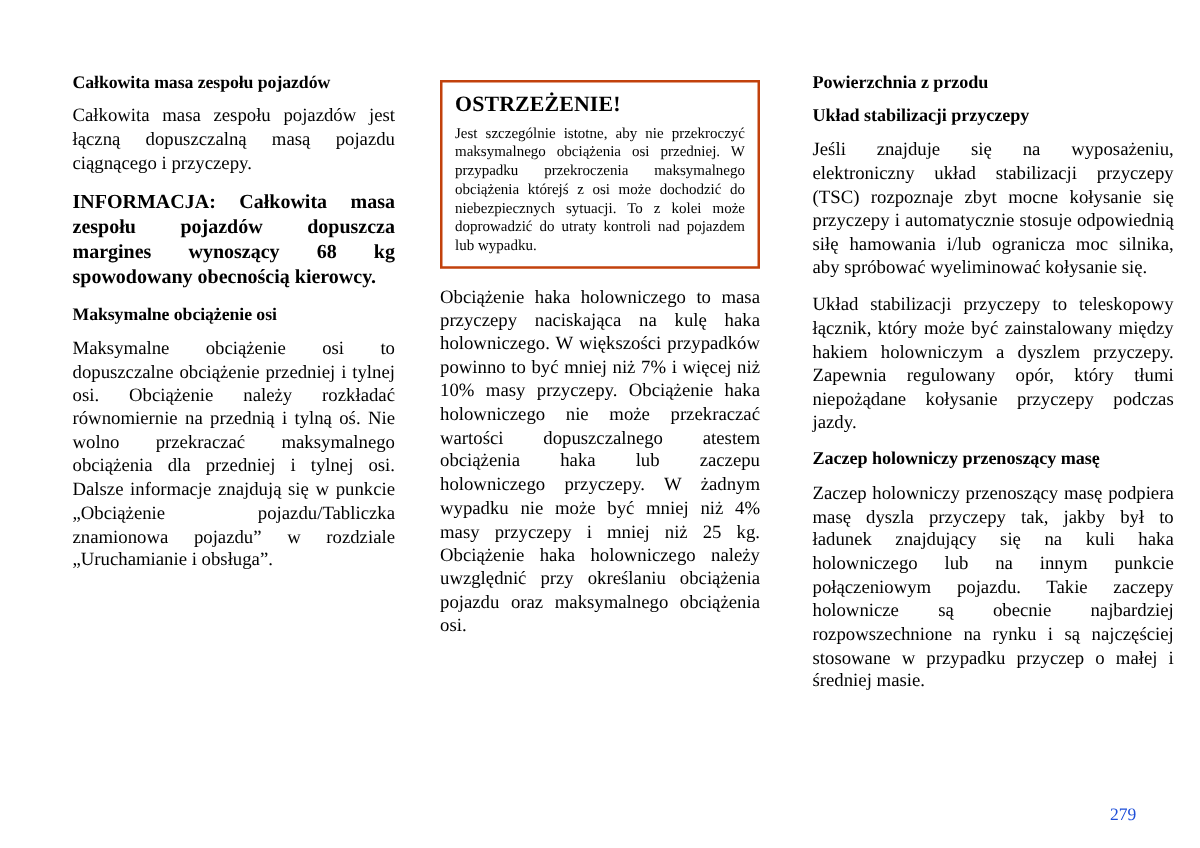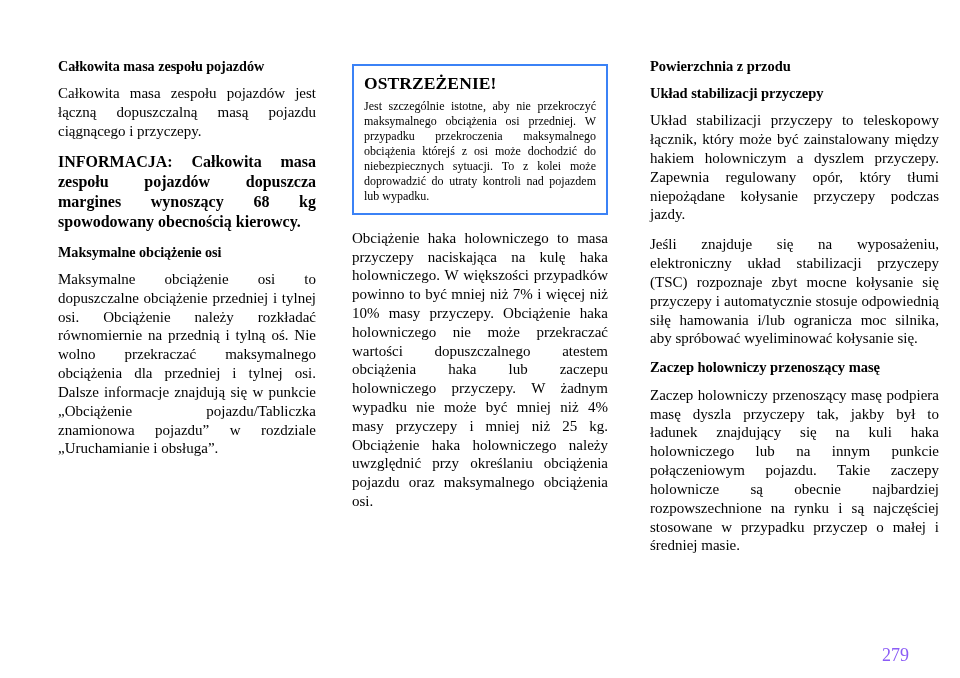--- a/index.html
+++ b/index.html
@@ -63,21 +63,21 @@
 
   p.body.bold {
     font-weight: bold;
     font-size: 16px;
     line-height: 1.265;
   }
 
   
   .warn-box {
     box-sizing: border-box;
-    border: 2px solid #3b82f6;
+    border: 2px solid #c2410c;
     padding: 7px 10px 9px 10px;
     margin: 6px 0 14px 0;
     background: #ffffff;
   }
   .warn-title {
     font-size: 17.5px;
     font-weight: bold;
     line-height: 1.15;
     margin: 0 0 6px 0;
     letter-spacing: 0.1px;
@@ -86,23 +86,23 @@
     font-size: 12px;
     line-height: 1.245;
     margin: 0;
     text-align: justify;
   }
 
   .page-number {
     position: absolute;
     right: 51px;
     top: 617px;
-    font-size: 18px;
+    font-size: 14px;
     font-family: "Liberation Serif", "DejaVu Serif", serif;
-    color: #8b5cf6;
+    color: #1d4ed8;
     text-align: left;
   }
 
   .watermark {
     position: absolute;
     right: 44px;
     top: 647px;
     font-family: "Liberation Sans", "DejaVu Sans", sans-serif;
     font-size: 22px;
     color: #c2410c;
@@ -129,22 +129,22 @@
       <div class="warn-box">
         <div class="warn-title">OSTRZEŻENIE!</div>
         <p class="warn-text">Jest szczególnie istotne, aby nie przekroczyć maksymalnego obciążenia osi przedniej. W przypadku przekroczenia maksymalnego obciążenia którejś z osi może dochodzić do niebezpiecznych sytuacji. To z kolei może doprowadzić do utraty kontroli nad pojazdem lub wypadku.</p>
       </div>
       <p class="body">Obciążenie haka holowniczego to masa przyczepy naciskająca na kulę haka holowniczego. W większości przypadków powinno to być mniej niż 7% i więcej niż 10% masy przyczepy. Obciążenie haka holowniczego nie może przekraczać wartości dopuszczalnego atestem obciążenia haka lub zaczepu holowniczego przyczepy. W żadnym wypadku nie może być mniej niż 4% masy przyczepy i mniej niż 25 kg. Obciążenie haka holowniczego należy uwzględnić przy określaniu obciążenia pojazdu oraz maksymalnego obciążenia osi.</p>
     </div>
 
     <div class="col col-3">
       <h2 class="heading">Powierzchnia z przodu</h2>
       <h2 class="heading">Układ stabilizacji przyczepy</h2>
+      <p class="body">Jeśli znajduje się na wyposażeniu, elektroniczny układ stabilizacji przyczepy (TSC) rozpoznaje zbyt mocne kołysanie się przyczepy i automatycznie stosuje odpowiednią siłę hamowania i/lub ogranicza moc silnika, aby spróbować wyeliminować kołysanie się.</p>
       <p class="body">Układ stabilizacji przyczepy to teleskopowy łącznik, który może być zainstalowany między hakiem holowniczym a dyszlem przyczepy. Zapewnia regulowany opór, który tłumi niepożądane kołysanie przyczepy podczas jazdy.</p>
-      <p class="body">Jeśli znajduje się na wyposażeniu, elektroniczny układ stabilizacji przyczepy (TSC) rozpoznaje zbyt mocne kołysanie się przyczepy i automatycznie stosuje odpowiednią siłę hamowania i/lub ogranicza moc silnika, aby spróbować wyeliminować kołysanie się.</p>
       <h2 class="heading">Zaczep holowniczy przenoszący masę</h2>
       <p class="body">Zaczep holowniczy przenoszący masę podpiera masę dyszla przyczepy tak, jakby był to ładunek znajdujący się na kuli haka holowniczego lub na innym punkcie połączeniowym pojazdu. Takie zaczepy holownicze są obecnie najbardziej rozpowszechnione na rynku i są najczęściej stosowane w przypadku przyczep o małej i średniej masie.</p>
     </div>
 
   </div>
 
   <div class="page-number">279</div>
 
   <div class="watermark">carmanualsonline.info</div>
 

